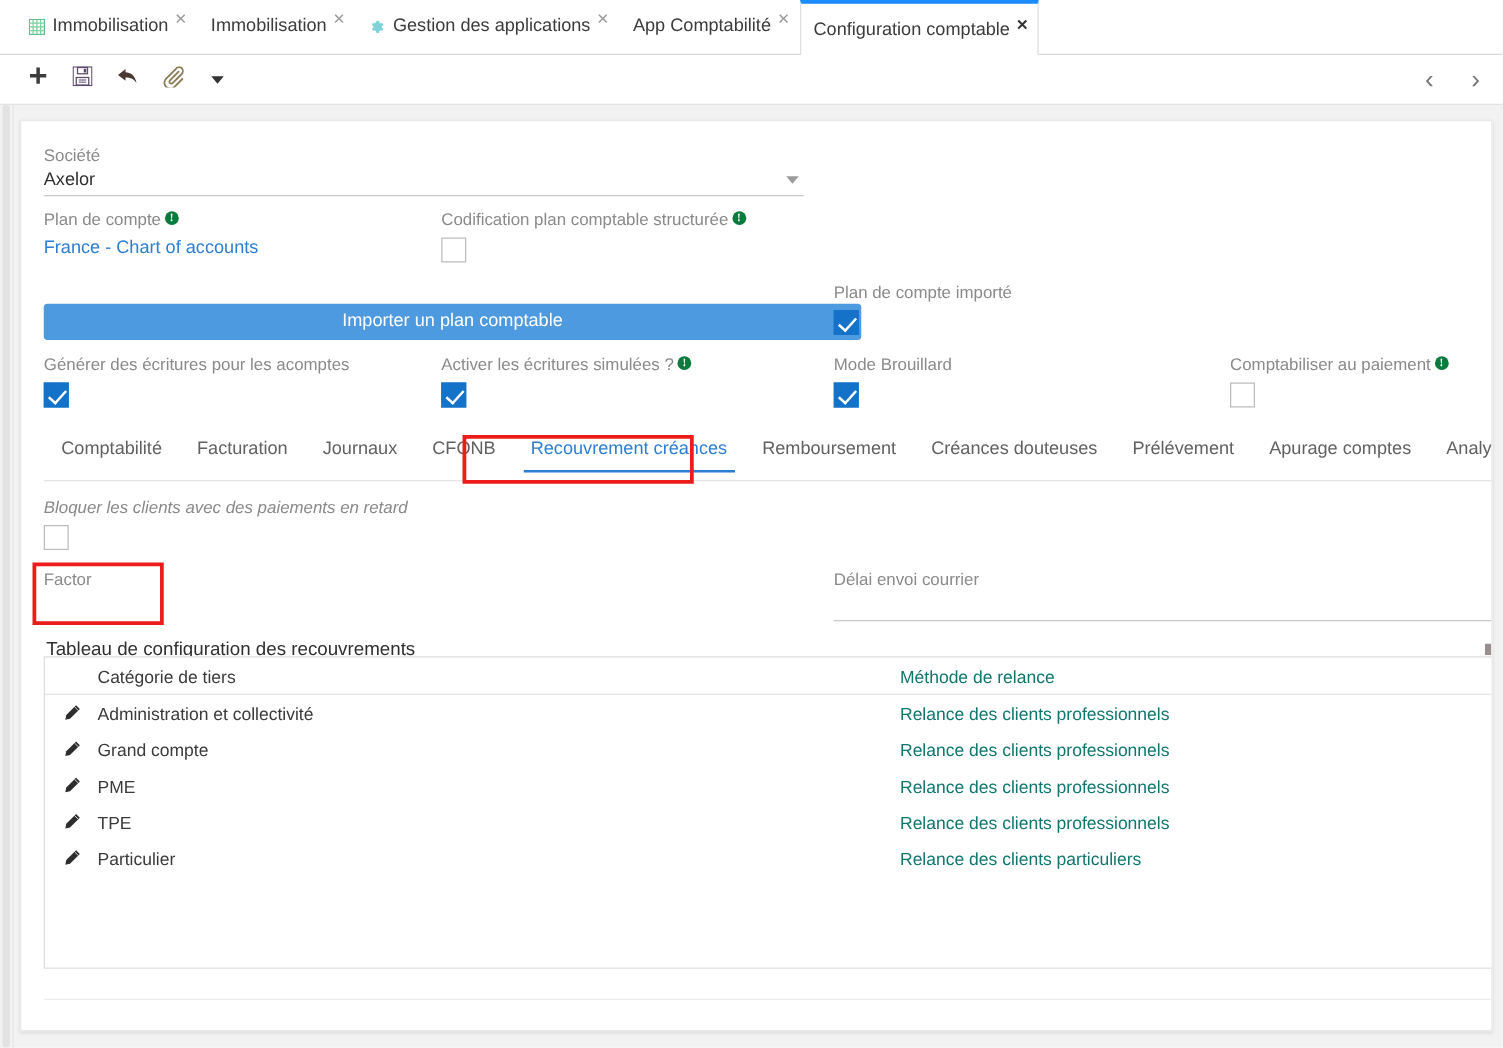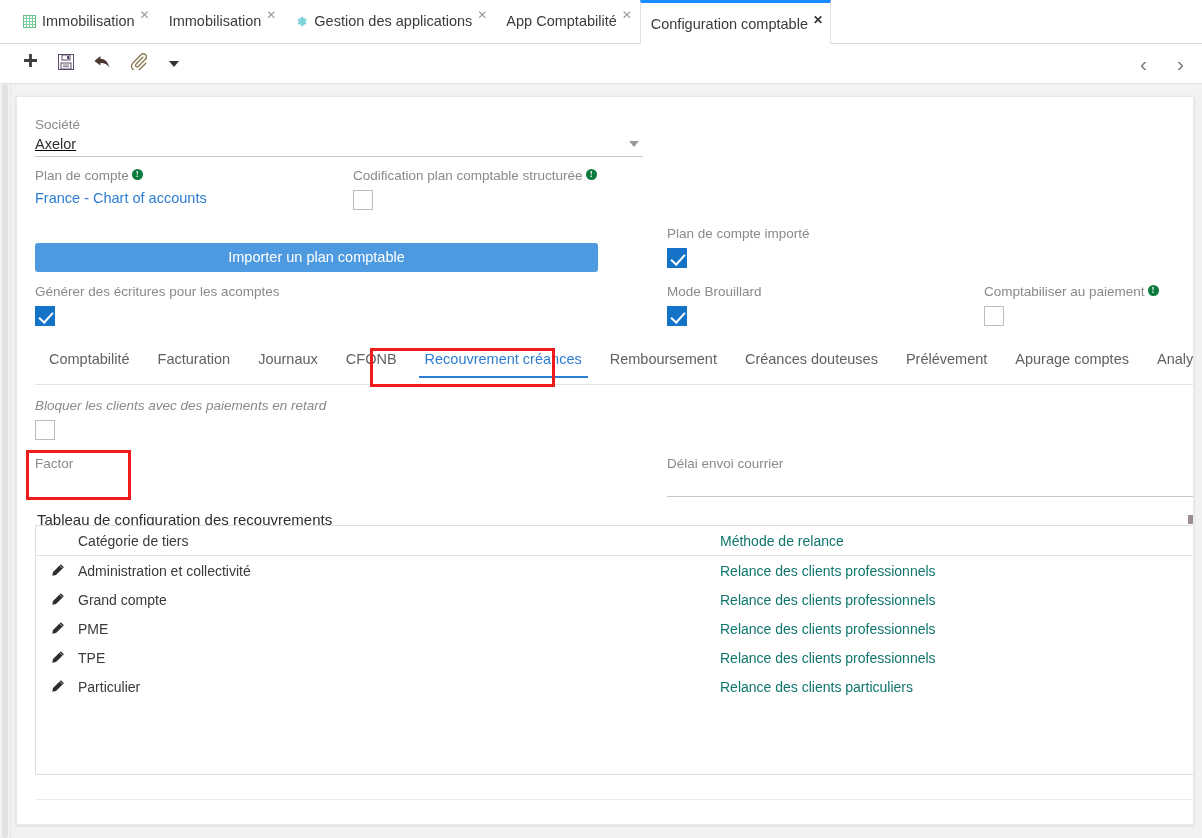--- a/index.html
+++ b/index.html
@@ -265,21 +265,21 @@
 
 <div class="leftscroll">
   <div class="thumb"></div>
 </div>
 
 <div class="card">
  <div class="inner">
 
   <div style="position:absolute; left:18px; top:20px; width:608px;">
     <div class="flabel">Société</div>
-    <div class="underline" style="display:flex; align-items:center; justify-content:space-between; padding:4px 4px 4px 0;text-decoration:underline;">
+    <div class="underline" style="display:flex; align-items:center; justify-content:space-between; padding:4px 4px 4px 0;">
       <span class="fvalue">Axelor</span>
       <span class="caret-dn"></span>
     </div>
   </div>
 
   <div style="position:absolute; left:18px; top:71px;">
     <div class="flabel">
       <span>Plan de compte</span><span class="info-badge">!</span>
     </div>
     <div style="margin-top:6px;">
@@ -289,36 +289,44 @@
 
   <div style="position:absolute; left:336px; top:71px;">
     <div class="flabel">
       <span>Codification plan comptable structurée</span><span class="info-badge">!</span>
     </div>
     <div style="margin-top:7px;">
       <span class="cbox"></span>
     </div>
   </div>
 
-  <div class="bluebtn" style="position:absolute; left:18px; top:146px; width:563px;">Importer un plan comptable</div>
+  <div class="bluebtn" style="position:absolute; left:18px; top:146px; width:654px;">Importer un plan comptable</div>
 
   <div style="position:absolute; left:650px; top:129px;">
     <div class="flabel">Plan de compte importé</div>
     <div style="margin-top:7px;">
       <span class="cbox on"></span>
     </div>
   </div>
 
   <div style="position:absolute; left:18px; top:187px;">
     <div class="flabel">Générer des écritures pour les acomptes</div>
     <div style="margin-top:7px;">
       <span class="cbox on"></span>
     </div>
   </div>
 
+  <div style="position:absolute; left:336px; top:187px;">
+    <div class="flabel">
+      <span>Activer les écritures simulées ?</span><span class="info-badge">!</span>
+    </div>
+    <div style="margin-top:7px;">
+      <span class="cbox on"></span>
+    </div>
+  </div>
 
   <div style="position:absolute; left:650px; top:187px;">
     <div class="flabel">Mode Brouillard</div>
     <div style="margin-top:7px;">
       <span class="cbox on"></span>
     </div>
   </div>
 
   <div style="position:absolute; left:967px; top:187px;">
     <div class="flabel">

